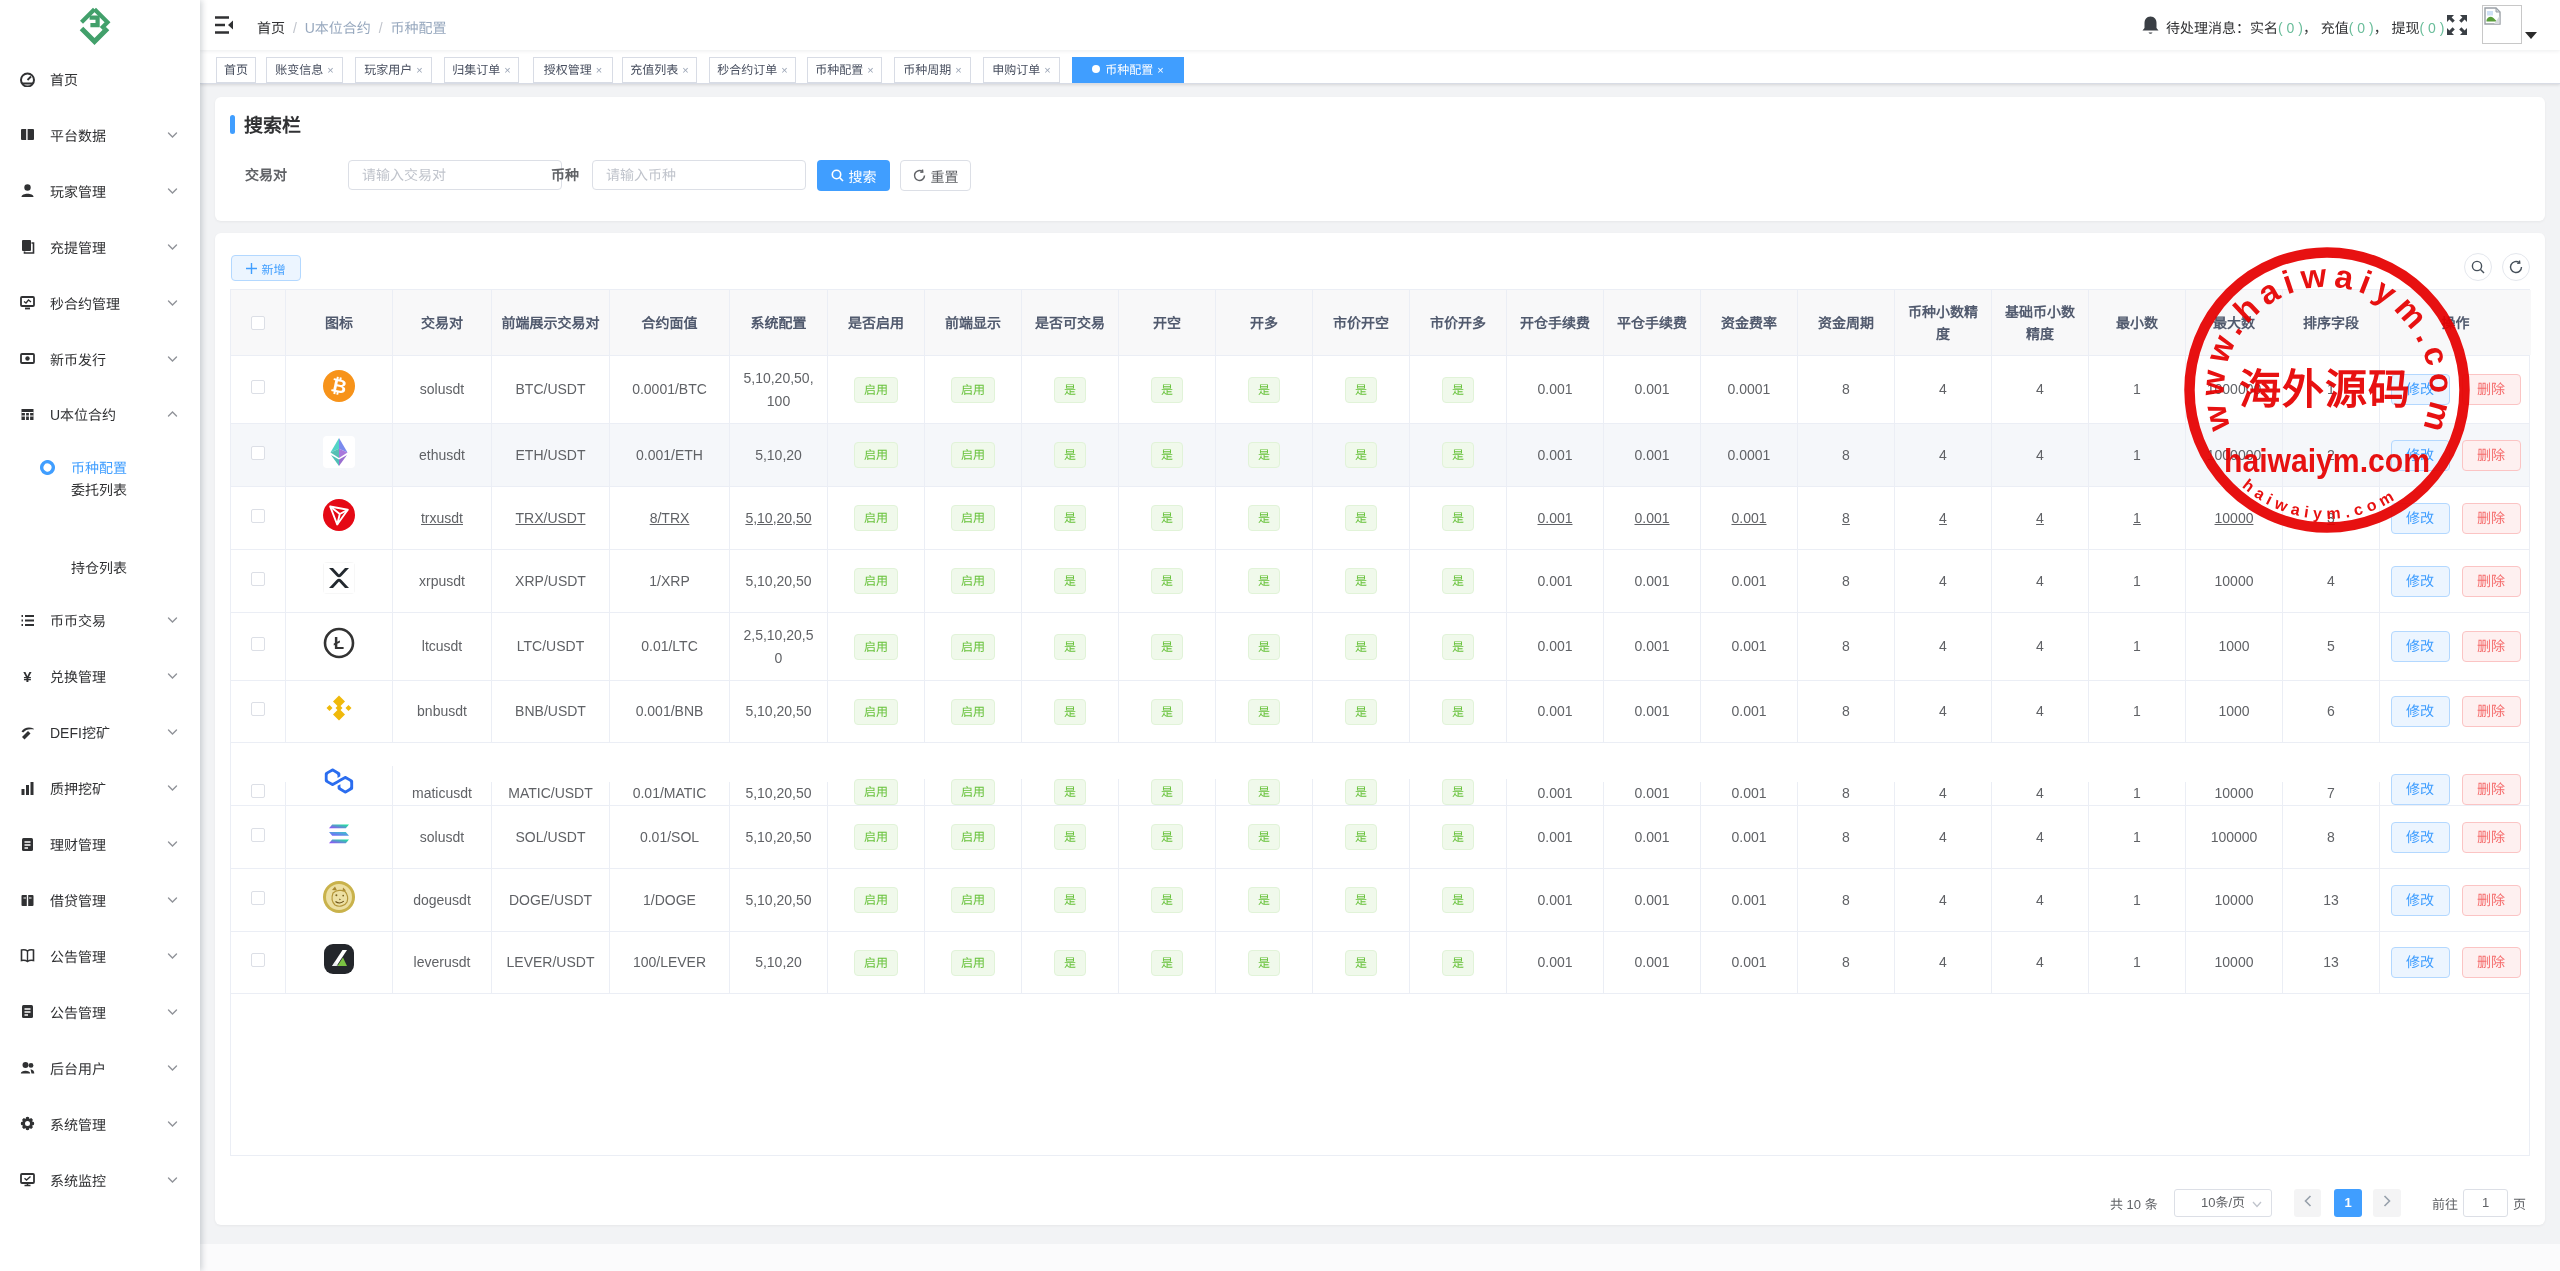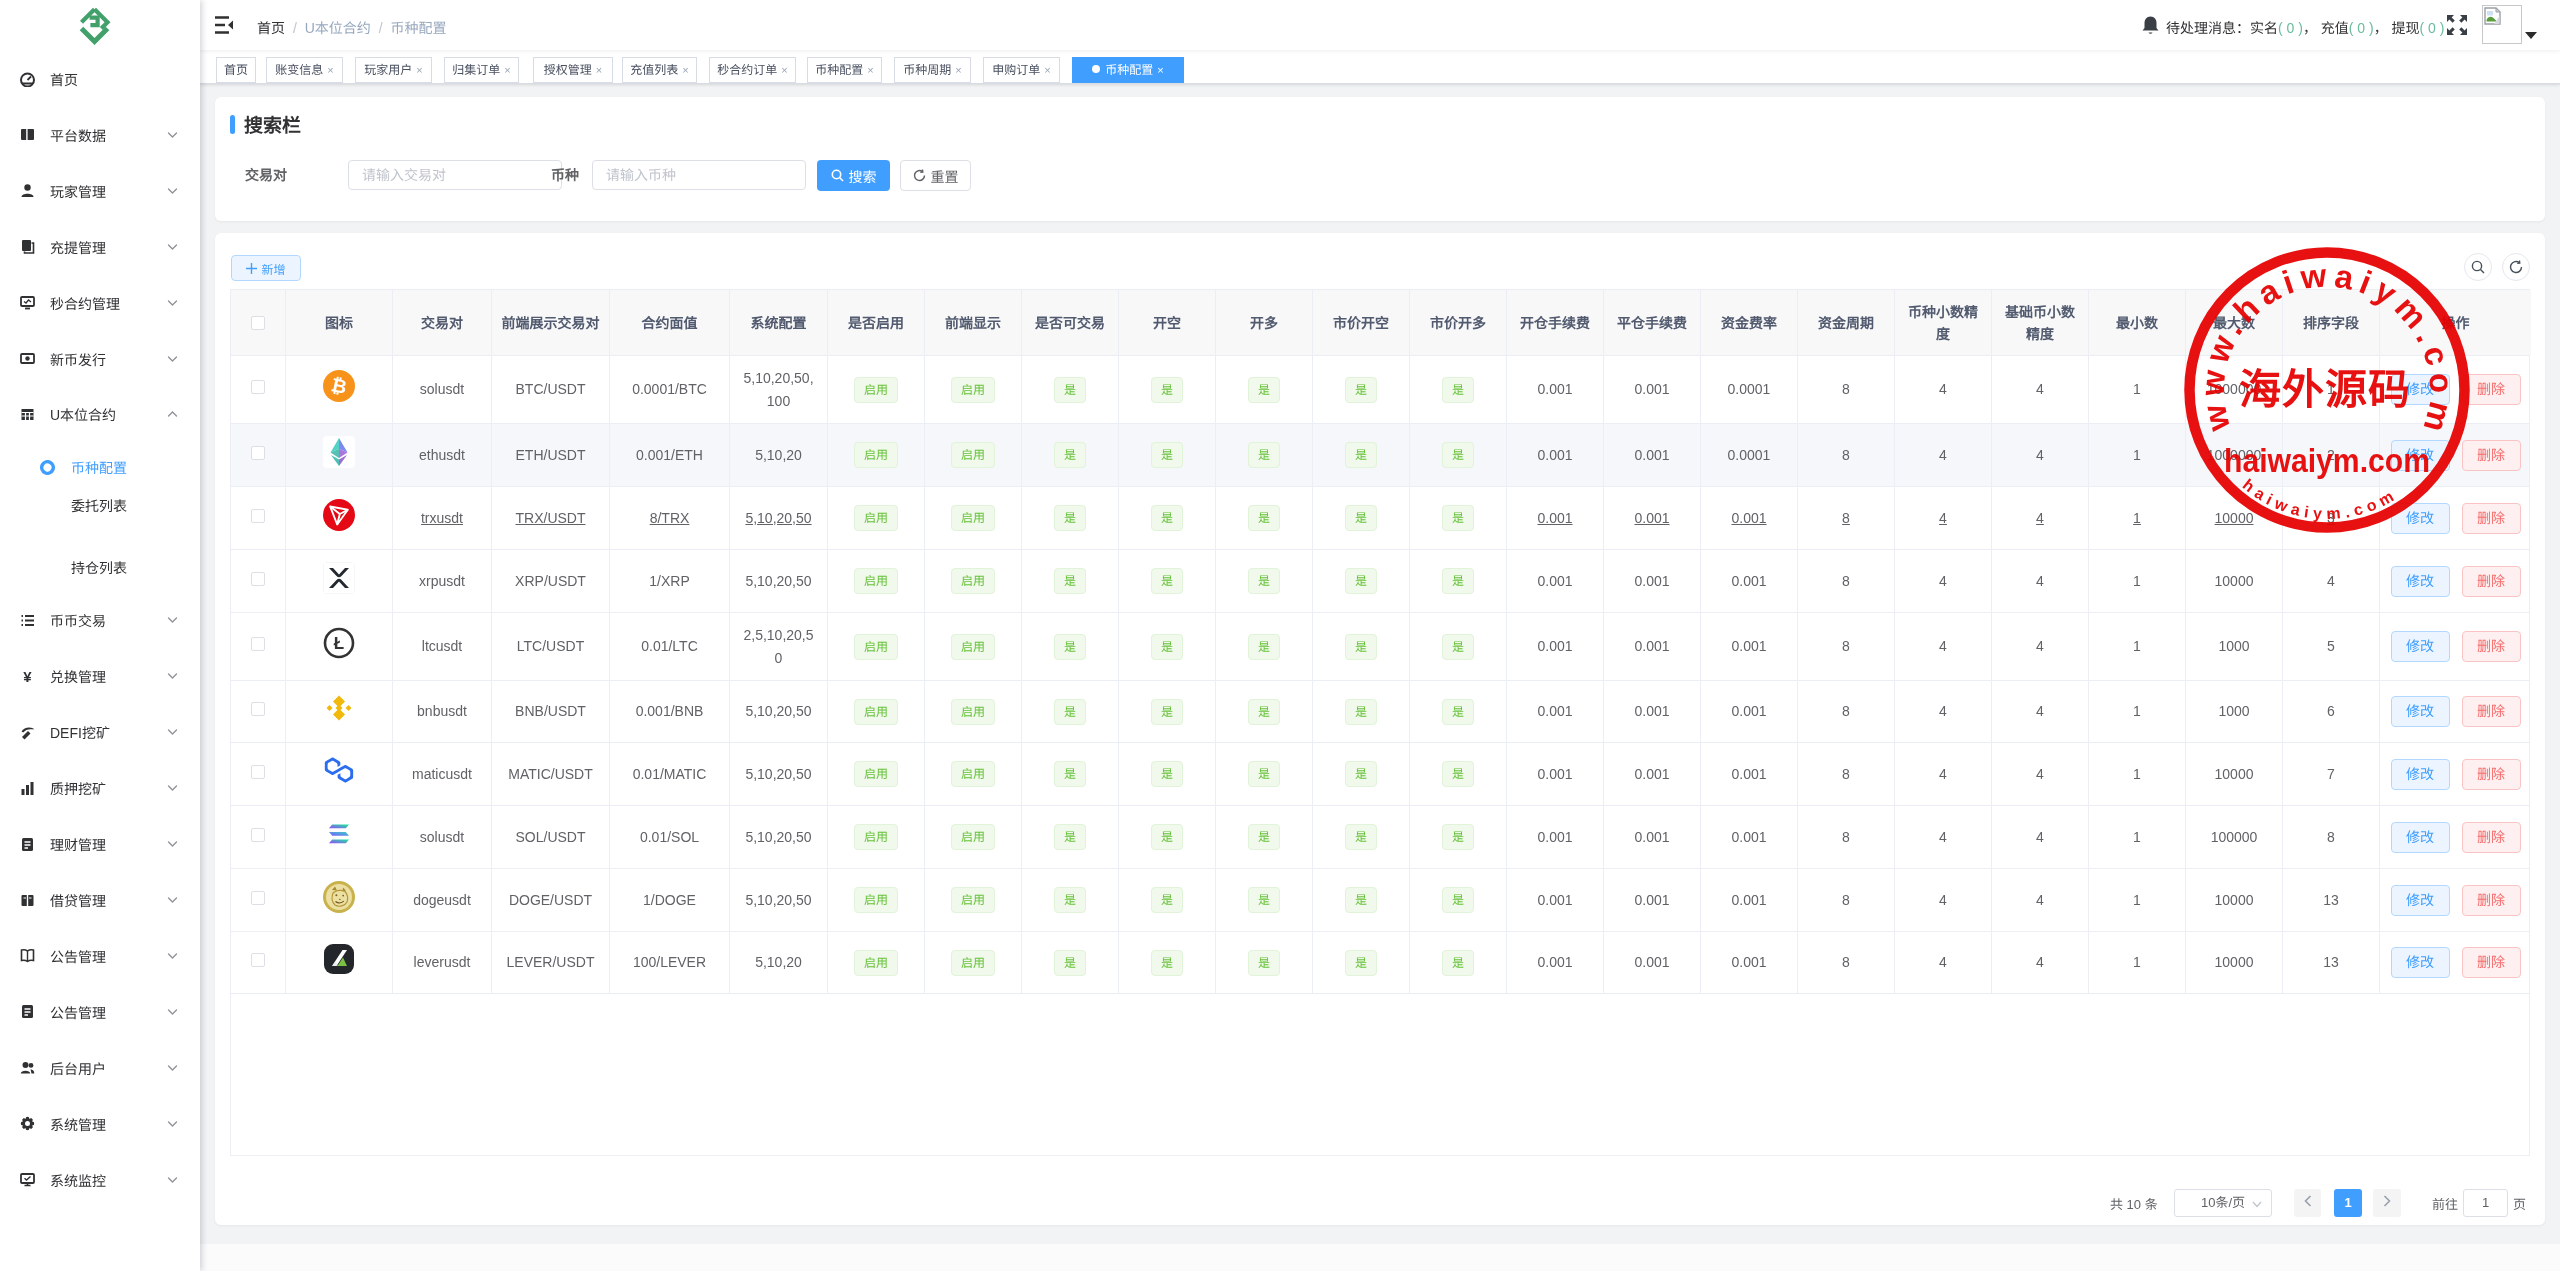--- a/index.html
+++ b/index.html
@@ -289,21 +289,21 @@
       </svg>
     </div>
 <div class="sub-item" style="top:442px;color:#409eff">
 <span style="margin-left:40px;width:15px;height:15px">
 <svg width="15" height="15" viewBox="0 0 15 15">
           <path d="M7.5 0 A7.5 7.5 0 0 1 15 7.5 L11.5 7.5 A4 4 0 0 0 7.5 3.5 Z M0 7.5 A7.5 7.5 0 0 1 7.5 0 L7.5 3.5 A4 4 0 0 0 3.5 7.5 Z M7.5 15 A7.5 7.5 0 0 1 0 7.5 L3.5 7.5 A4 4 0 0 0 7.5 11.5 Z M15 7.5 A7.5 7.5 0 0 1 7.5 15 L7.5 11.5 A4 4 0 0 0 11.5 7.5 Z" fill="#409eff" transform="rotate(25 7.5 7.5)"></path>
         </svg>
 </span>
       <span style="margin-left:16px">币种配置</span>
     </div>
-<div class="sub-item" style="top:480px">
+<div class="sub-item" style="top:464px">
       <span style="margin-left:71px">委托列表</span>
     </div>
 <div class="sub-item" style="top:542px">
       <span style="margin-left:71px">持仓列表</span>
     </div>
 </div>
 <div id="navbar">
 <svg class="abs" style="left:15px;top:16px" width="19" height="18" viewBox="0 0 19 18">
 <path d="M0 1.5 H14 M0 9 H10 M0 16.5 H14" stroke="#303133" stroke-width="2.6"></path>
 <path d="M18 4.5 L13 9 L18 13.5 Z" fill="#303133"></path>
@@ -865,21 +865,21 @@
         <div class="tc" style="width:97px">
           <div>1000</div>
         </div>
         <div class="tc" style="width:97px">
           <div>6</div>
         </div>
         <div class="tc" style="width:151px">
           <div><span class="mbtn mod">修改</span><span class="mbtn del">删除</span></div>
         </div>
       </div>
-      <div class="trow" style="height:63px;">
+      <div class="trow" style="height:63px;align-items:flex-end;">
         <div class="tc" style="width:55px">
           <div><span class="cb"></span></div>
         </div>
         <div class="tc" style="width:107px">
           <div><svg width="32" height="32" viewBox="0 0 32 32" style="border-radius:4px">
               <rect width="32" height="32" fill="#fff"></rect>
               <g transform="translate(1.8,2.6) scale(0.74)">
                 <path d="M29 10.2c-.7-.4-1.6-.4-2.4 0L21 13.5l-3.8 2.1-5.5 3.3c-.7.4-1.6.4-2.4 0L5 16.3c-.7-.4-1.2-1.2-1.2-2.1v-5c0-.8.4-1.6 1.2-2.1l4.3-2.5c.7-.4 1.6-.4 2.4 0L16 7.2c.7.4 1.2 1.2 1.2 2.1v3.3l3.8-2.2V7c0-.8-.4-1.6-1.2-2.1l-8-4.7c-.7-.4-1.6-.4-2.4 0L1.2 5C.4 5.4 0 6.2 0 7v9.4c0 .8.4 1.6 1.2 2.1l8.1 4.7c.7.4 1.6.4 2.4 0l5.5-3.2 3.8-2.2 5.5-3.2c.7-.4 1.6-.4 2.4 0l4.3 2.5c.7.4 1.2 1.2 1.2 2.1v5c0 .8-.4 1.6-1.2 2.1L29 28.8c-.7.4-1.6.4-2.4 0l-4.3-2.5c-.7-.4-1.2-1.2-1.2-2.1V21l-3.8 2.2v3.3c0 .8.4 1.6 1.2 2.1l8.1 4.7c.7.4 1.6.4 2.4 0l8.1-4.7c.7-.4 1.2-1.2 1.2-2.1V17c0-.8-.4-1.6-1.2-2.1L29 10.2z" fill="#2b6def"></path>
               </g>
             </svg></div>

